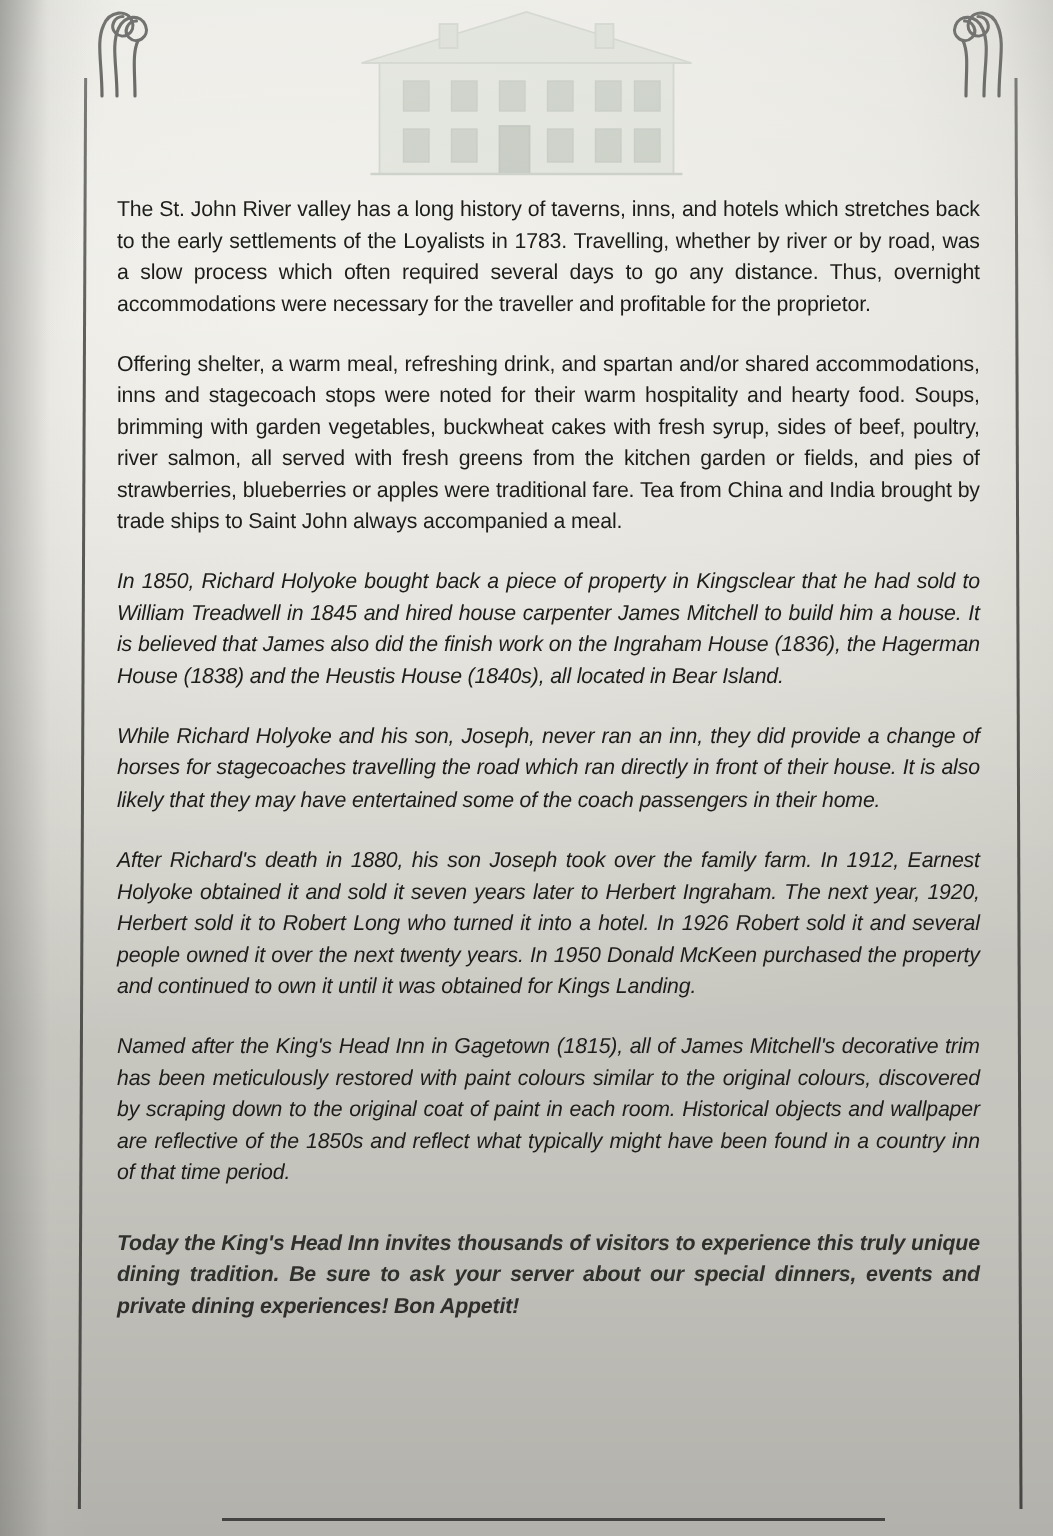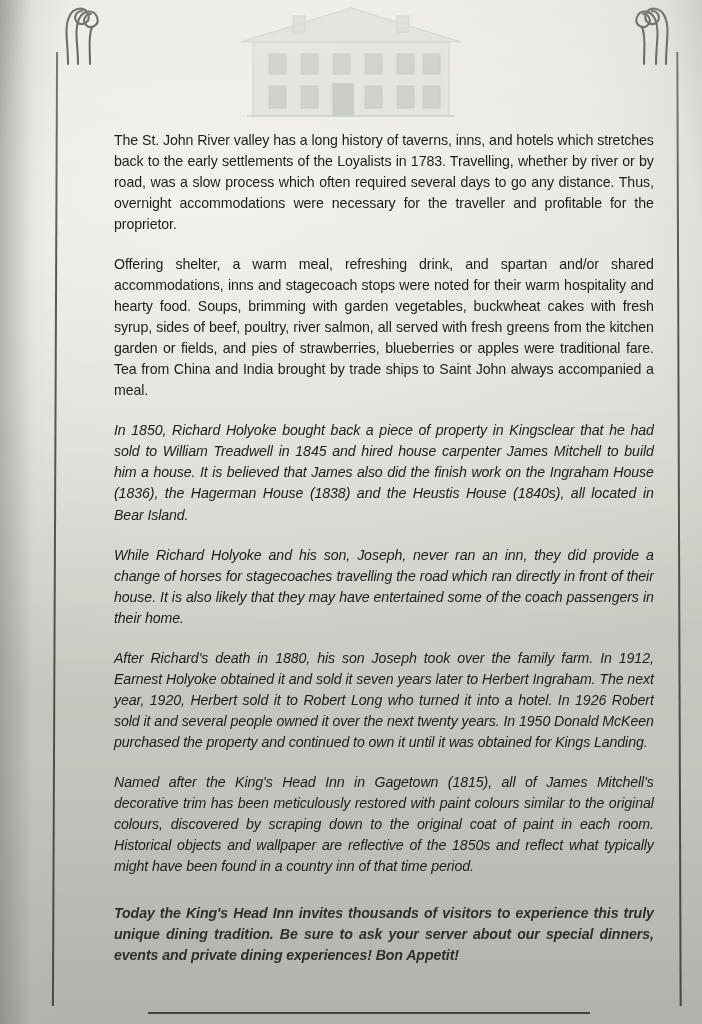--- a/index.html
+++ b/index.html
@@ -93,21 +93,20 @@
   .building svg { display: block; }
 
   
   #content {
     position: absolute;
     left: 78px;
     right: 40px;
     top: 130px;
     z-index: 7;
     color: #1d1d1b;
-    margin-left: 36px;
   }
   p.para {
     margin: 0 0 19px 0;
     font-size: 14.4px;
     line-height: 1.46;
     letter-spacing: -0.1px;
     text-align: justify;
     font-stretch: condensed;
     transform: scaleX(0.985);
     transform-origin: left center;

